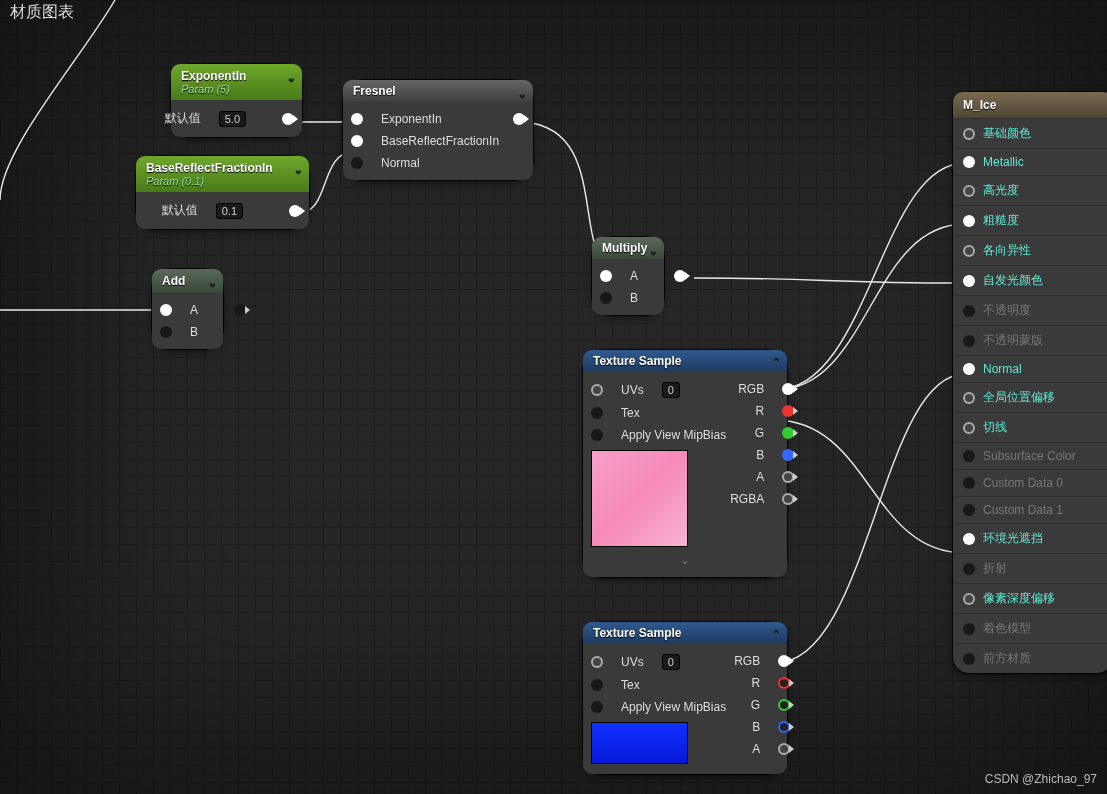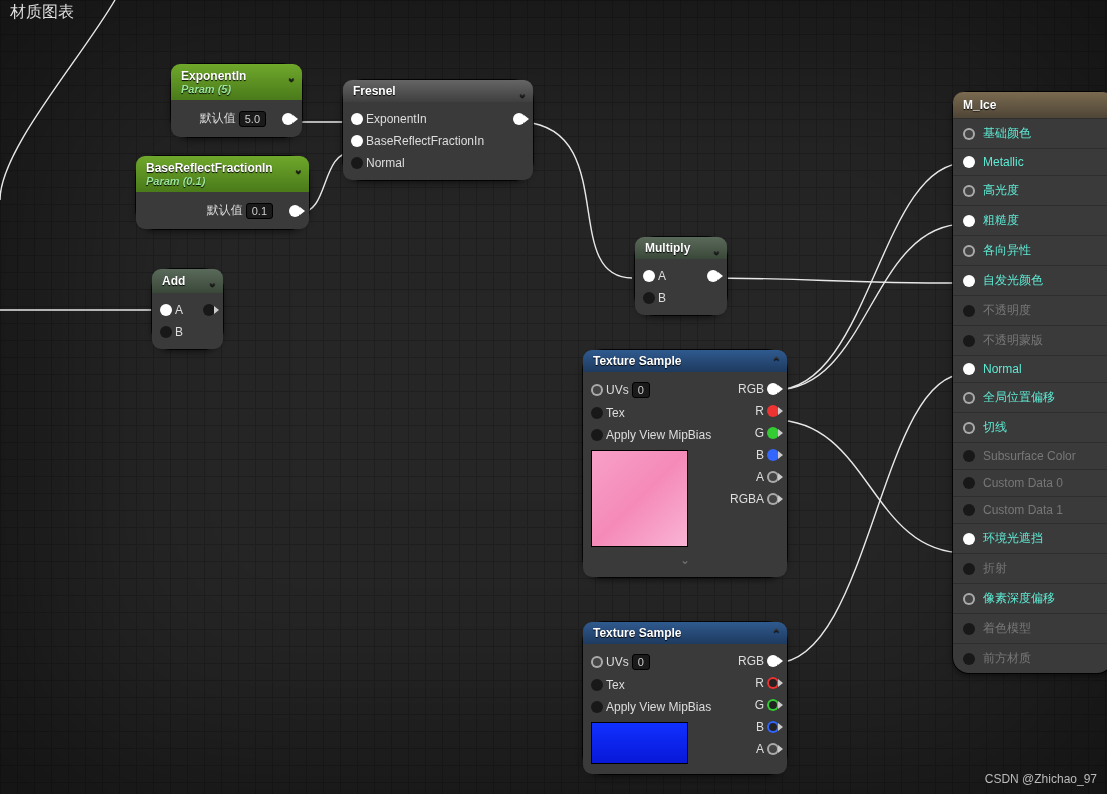--- a/index.html
+++ b/index.html
@@ -1,21 +1,21 @@
 <!DOCTYPE html>
 <html><head>
 <meta charset="utf-8">
 <style>
 html,body{margin:0;padding:0;width:1107px;height:794px;background:#262626;font-family:"Segoe UI",Arial,sans-serif;font-size:12px;color:#ddd;overflow:hidden}
 .canvas{position:absolute;inset:0;background:#262626;background-image:linear-gradient(#1f1f1f 1px,transparent 1px),linear-gradient(90deg,#1f1f1f 1px,transparent 1px),linear-gradient(#181818 1px,transparent 1px),linear-gradient(90deg,#181818 1px,transparent 1px);background-size:17px 17px,17px 17px,136px 136px,136px 136px;box-shadow:inset 0 0 220px 30px rgba(0,0,0,.55)}
 .node{position:absolute;border-radius:20px;box-shadow:0 0 0 1px rgba(0,0,0,.85),0 3px 6px rgba(0,0,0,.5)}
 .header{border-radius:9px 9px 0 0;padding:5px 24px 5px 10px;font-weight:bold;color:#fff;position:relative;text-shadow:0 1px 1px #000}
-.sub{display:block;font-weight:bold;font-style:italic;color:#99e699;font-size:11px}
+.sub{display:block;font-weight:normal;font-style:italic;color:#99e699;font-size:11px}
 .body{background:#3a3a3a;border-radius:0 0 9px 9px;padding:6px 8px;position:relative}
-.row{display:flex;align-items:center;gap:3px;padding:4px 0;white-space:nowrap}
+.row{display:flex;align-items:center;gap:18px;padding:4px 0;white-space:nowrap}
 .row.out{justify-content:flex-end}
 .pin{width:12px;height:12px;border-radius:50%;background:#181818;display:inline-block;flex:none;position:relative}
 .pin.arr::after{content:"";position:absolute;left:11px;top:2px;border-left:5px solid #ccc;border-top:4px solid transparent;border-bottom:4px solid transparent}
 .pin.filled{background:#fff}
 .pin.arr.filled::after{border-left-color:#fff}
 .pin.ring{background:#444;box-shadow:inset 0 0 0 2px #aaa}
 .pin.red{background:#e33}
 .pin.green{background:#3c3}
 .pin.blue{background:#36f}
 .val{background:#1a1a1a;border:1px solid #000;padding:1px 5px;border-radius:3px;color:#ccc;font-size:11px}
@@ -122,21 +122,21 @@
           <span class="pin filled"></span>
           <span>BaseReflectFractionIn</span>
         </div>
     <div class="row">
           <span class="pin"></span>
           <span>Normal</span>
         </div>
   </div>
 </div>
 
-<div class="node" style="left:635px;top:237px;width:92px">
+<div class="node" style="left:592px;top:237px;width:72px">
   <div class="header hdr-gray" style="padding-top:4px;padding-bottom:4px">
     <span>Multiply</span>
     <span class="chev">⌄</span>
   </div>
   <div class="body">
     <div class="row">
           <span class="pin filled"></span>
           <span>A</span>
           <span style="flex:1"></span>
           <span class="pin arr filled"></span>

